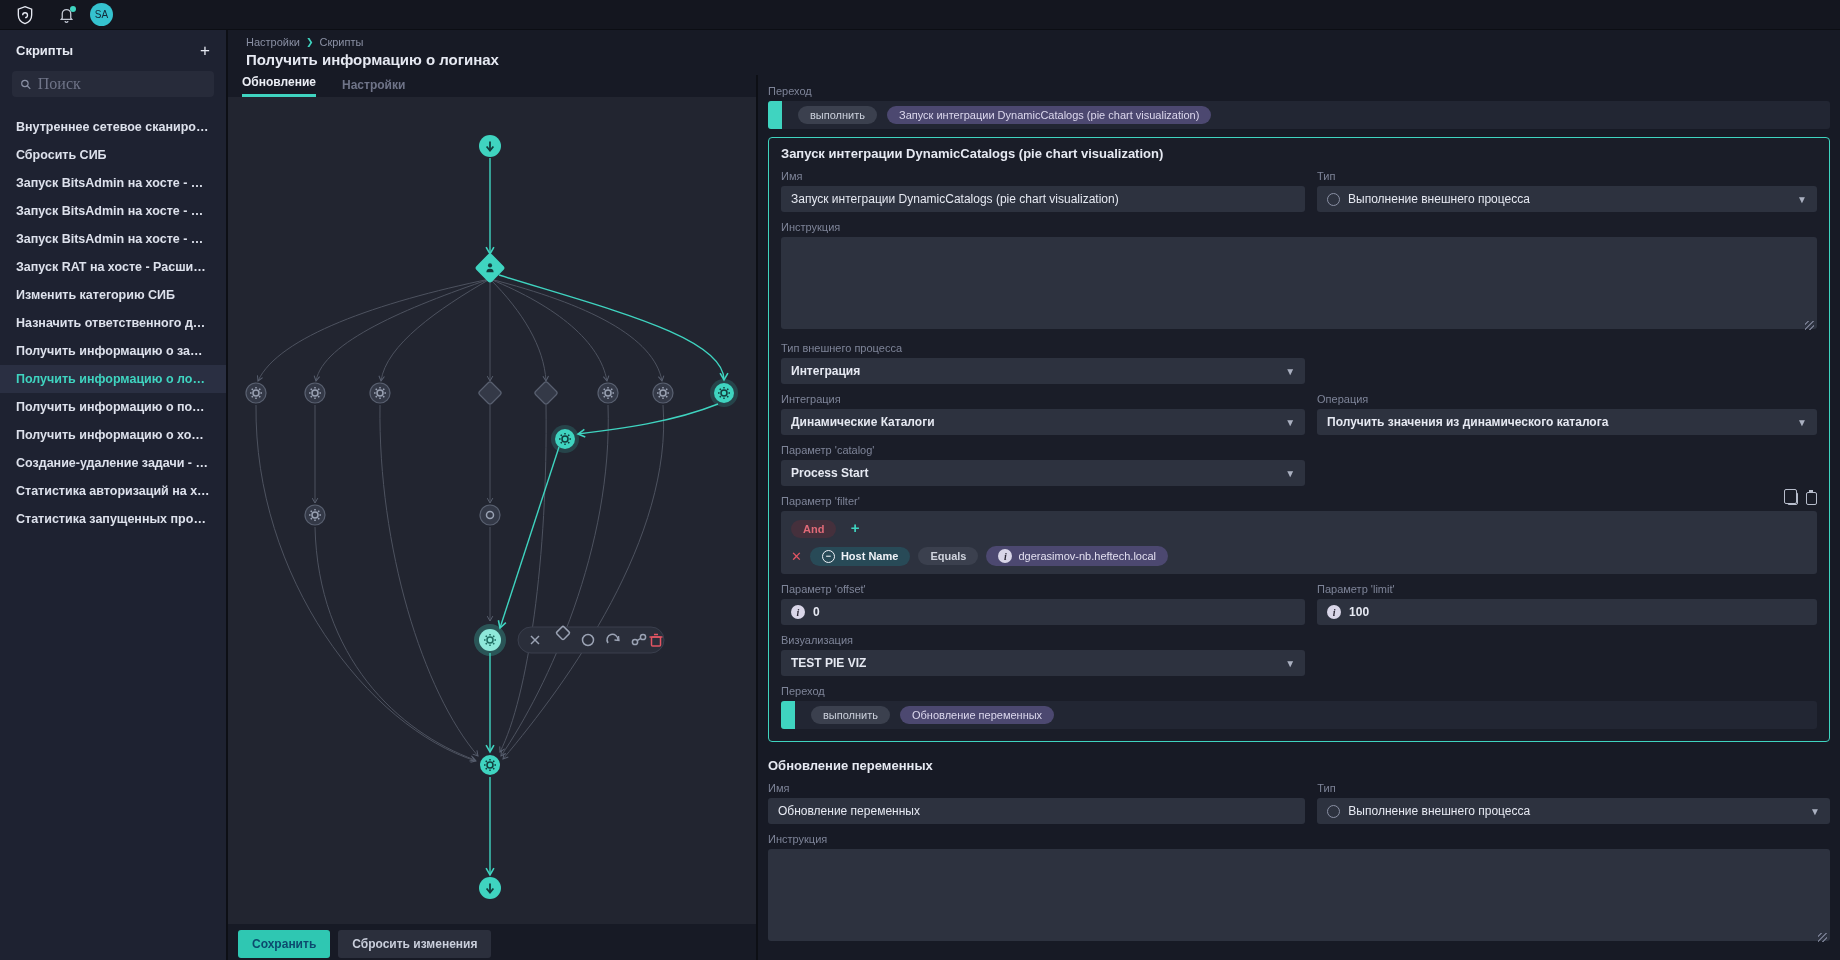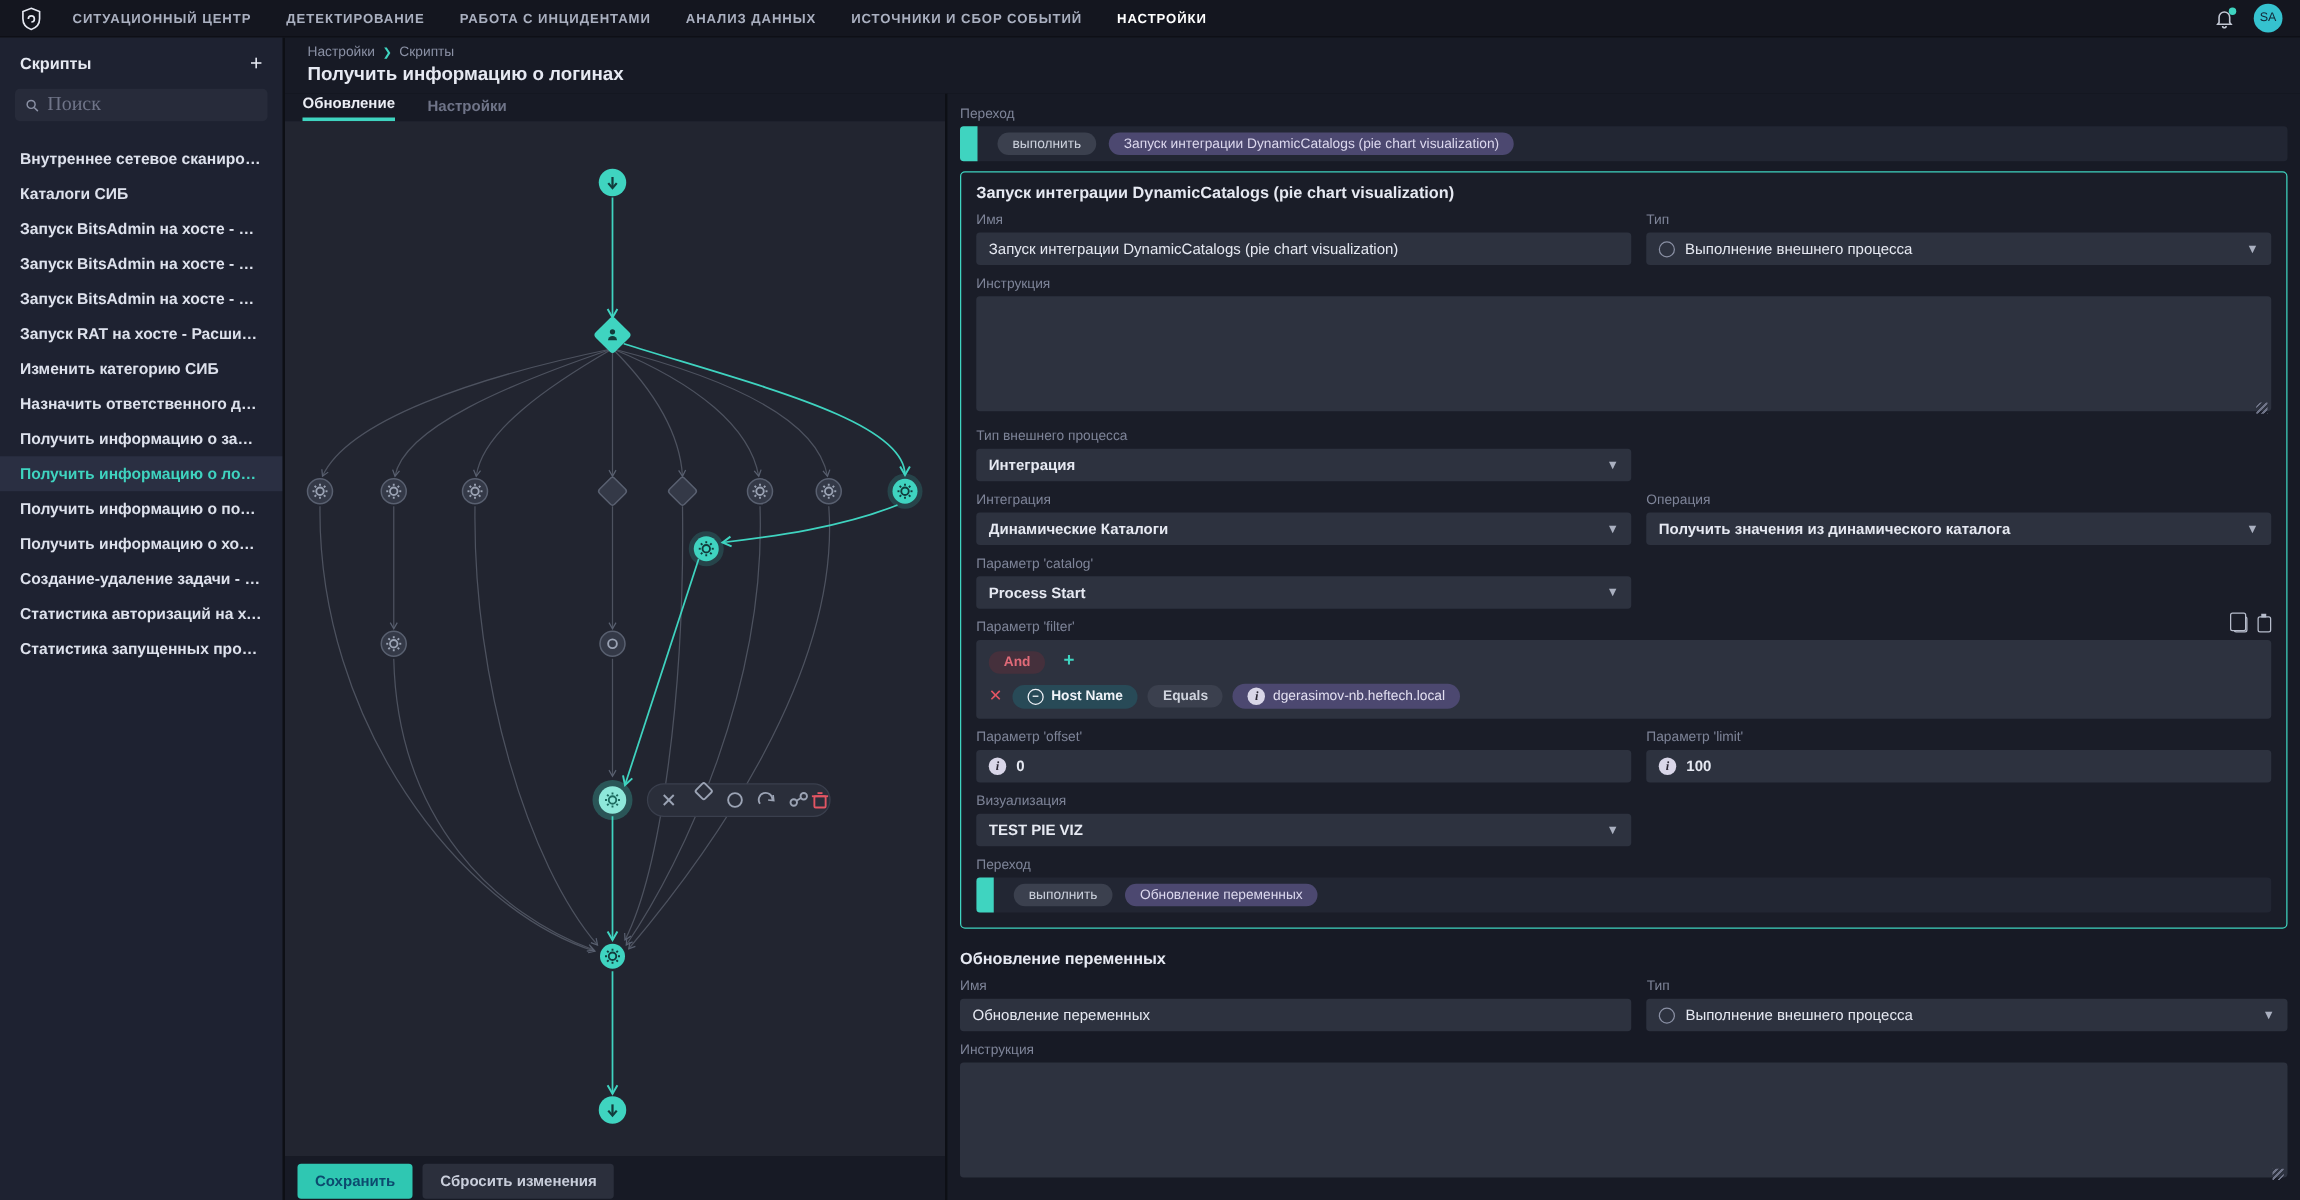--- a/index.html
+++ b/index.html
@@ -118,29 +118,20 @@
 
 <div class="app">
 
   <header class="topbar">
     <div class="logo">
       <svg width="20" height="20" viewBox="0 0 24 24">
           <path d="M12 2 L20 5 V12 C20 17.5 16.5 20.8 12 22.3 C7.5 20.8 4 17.5 4 12 V5 Z" fill="none" stroke="#e6e9f2" stroke-width="1.6"></path>
           <path d="M9.2 12.2 a2.9 2.9 0 1 1 2.9 2.9" fill="none" stroke="#e6e9f2" stroke-width="1.6"></path>
         </svg>
     </div>
-    <nav class="nav">
-
-    <a class="nav-item">СИТУАЦИОННЫЙ ЦЕНТР</a>
-        <a class="nav-item">ДЕТЕКТИРОВАНИЕ</a>
-        <a class="nav-item">РАБОТА С ИНЦИДЕНТАМИ</a>
-        <a class="nav-item">АНАЛИЗ ДАННЫХ</a>
-        <a class="nav-item">ИСТОЧНИКИ И СБОР СОБЫТИЙ</a>
-        <a class="nav-item active">НАСТРОЙКИ</a>
-      </nav>
     <div class="top-right">
       <div class="bell-wrap">
         <svg width="17" height="17" viewBox="0 0 24 24" fill="none" stroke="#c3c8d4" stroke-width="1.8">
             <path d="M6 17 V11 a6 6 0 0 1 12 0 v6 l1.5 2 H4.5 Z"></path>
             <path d="M10 21 a2 2 0 0 0 4 0"></path>
           </svg>
         <span class="bell-dot"></span>
       </div>
       <div class="avatar">SA</div>
     </div>
@@ -154,21 +145,21 @@
     <div class="search-box">
       <svg width="13" height="13" viewBox="0 0 24 24" fill="none" stroke="#8a90a4" stroke-width="2.4">
           <circle cx="10" cy="10" r="6.5"></circle>
           <line x1="15" y1="15" x2="21" y2="21"></line>
         </svg>
       <input placeholder="Поиск" style="">
     </div>
     <div class="script-list">
 
     <div class="script-item">Внутреннее сетевое сканирование - Ра…</div>
-        <div class="script-item">Каталоги СИБ</div>
+        <div class="script-item">Сбросить СИБ</div>
         <div class="script-item">Запуск BitsAdmin на хосте - Восстанов…</div>
         <div class="script-item">Запуск BitsAdmin на хосте - Локализац…</div>
         <div class="script-item">Запуск BitsAdmin на хосте - Расширени…</div>
         <div class="script-item">Запуск RAT на хосте - Расширение конт…</div>
         <div class="script-item">Изменить категорию СИБ</div>
         <div class="script-item">Назначить ответственного для СИБ</div>
         <div class="script-item">Получить информацию о запущенных п…</div>
         <div class="script-item active">Получить информацию о логинах</div>
         <div class="script-item">Получить информацию о пользователе</div>
         <div class="script-item">Получить информацию о хосте</div>

